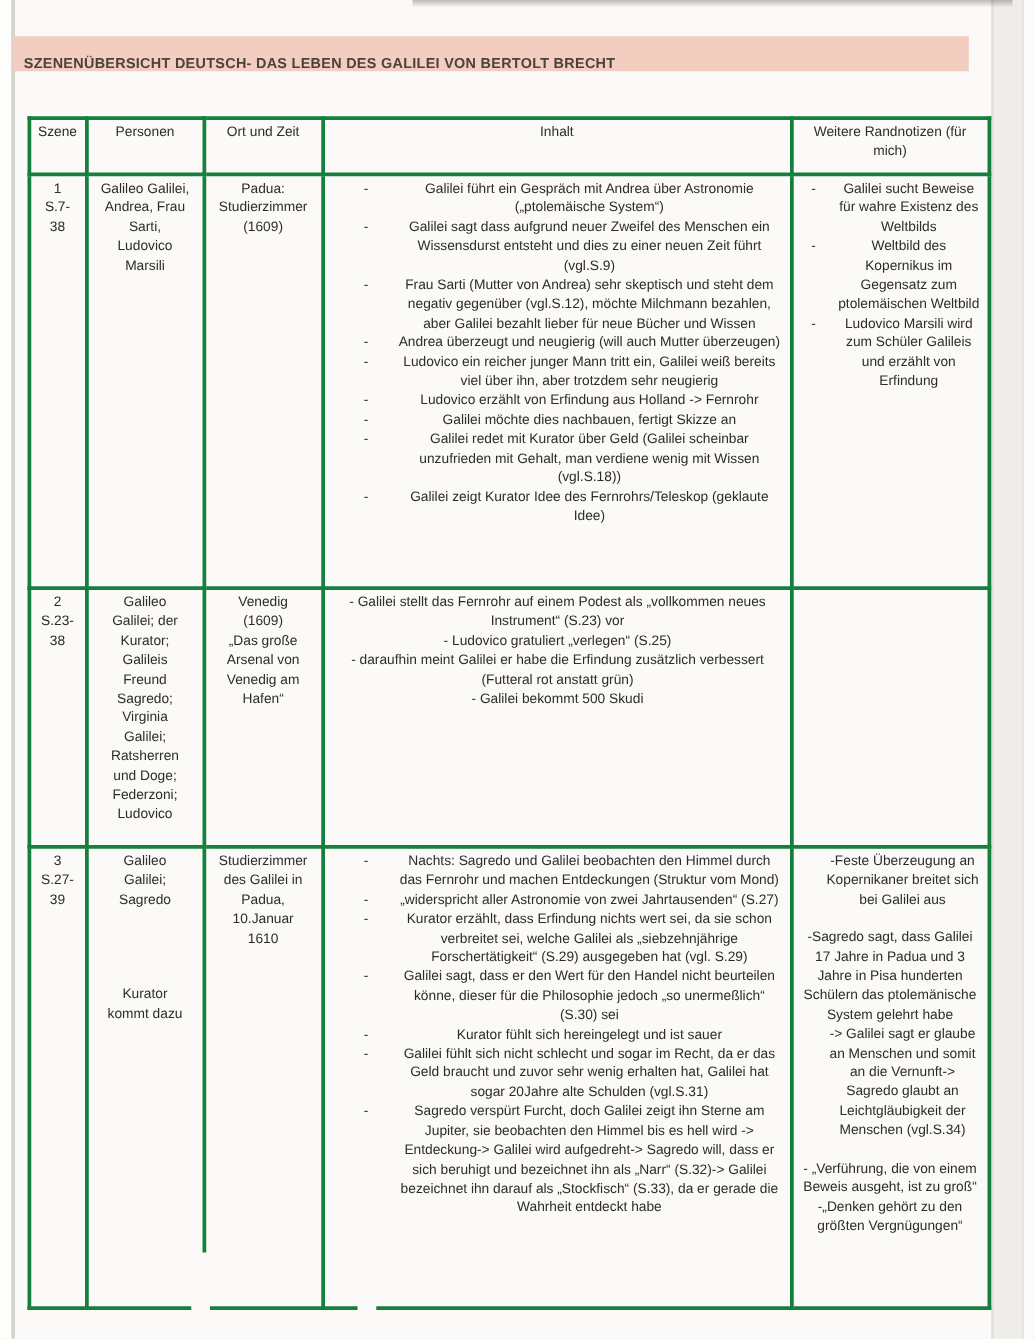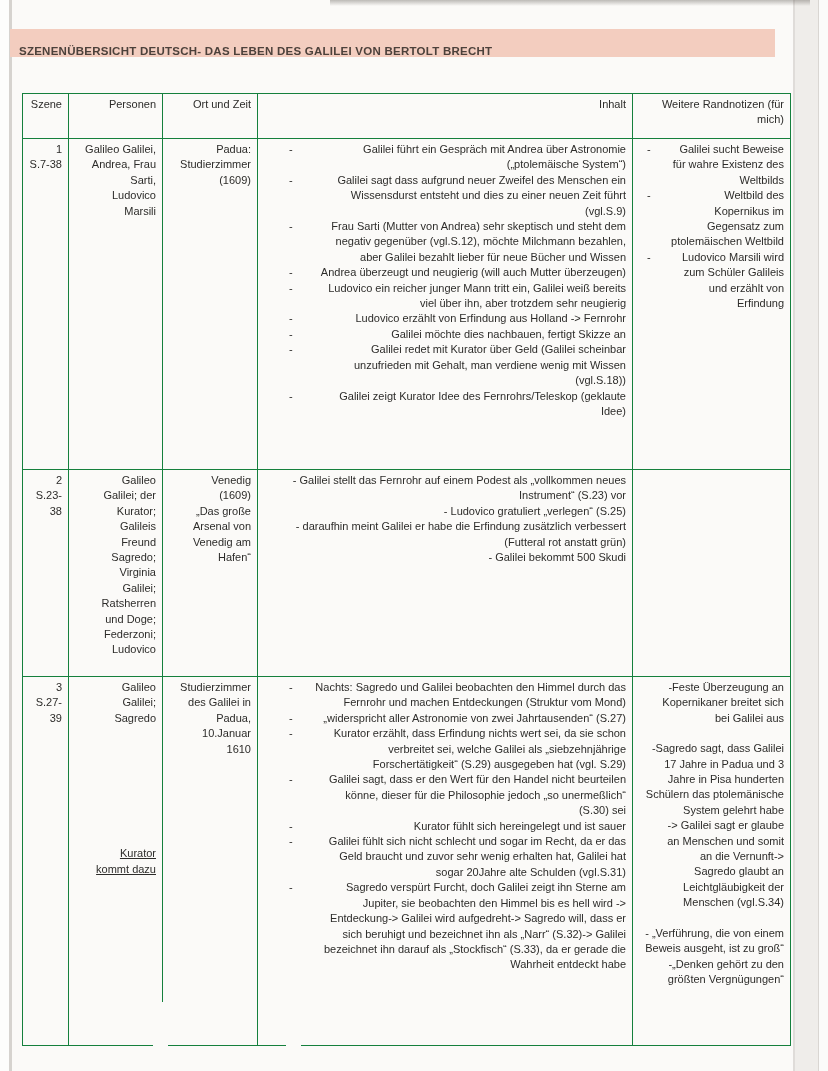--- a/index.html
+++ b/index.html
@@ -28,37 +28,37 @@
   }
   .title-text{font-size:11.5px;font-weight:bold;letter-spacing:.25px;color:#4c413b;}
 
   
   table.scene-table{
     position:absolute;left:22px;top:93px;width:768px;
     border-collapse:collapse;table-layout:fixed;
     font-size:11px;line-height:15.4px;color:#2d2c2a;
   }
   .scene-table th,.scene-table td{
-    border:1px solid #15803d;vertical-align:top;text-align:right;
+    border:3px solid #15803d;vertical-align:top;text-align:center;
     padding:3px 6px 3px 5px;font-weight:normal;box-sizing:border-box;
     overflow:hidden;
   }
   tr.h-head td, tr.h-head th{height:45px;}
   tr.h-r1 td{height:331px;}
   tr.h-r2 td{height:207px;}
   tr.h-r3 td{height:369px;}
 
   .pre{white-space:pre-line;}
   .ort-center{text-align:center;}
   .bullet{position:relative;padding-left:52px;}
   .bullet::before{content:"-";position:absolute;left:26px;top:0;}
   .note-bullet{position:relative;padding-left:30px;}
   .note-bullet::before{content:"-";position:absolute;left:9px;top:0;}
   .gap-below{margin-bottom:15px;margin-left:20px;}
-  .personen-note{margin-top:120px;text-decoration:underline;}
+  .personen-note{margin-top:60px;}
   .cell-inhalt-plain div{padding-left:1px;}
 
   
   .patch-1{position:absolute;left:153px;top:1002px;width:15px;height:46px;background:#fbfaf8;}
   .patch-2{position:absolute;left:286px;top:1042px;width:15px;height:8px;background:#fbfaf8;}
 </style>
 </head>
 <body>
 
 <div class="strip-left"></div>

